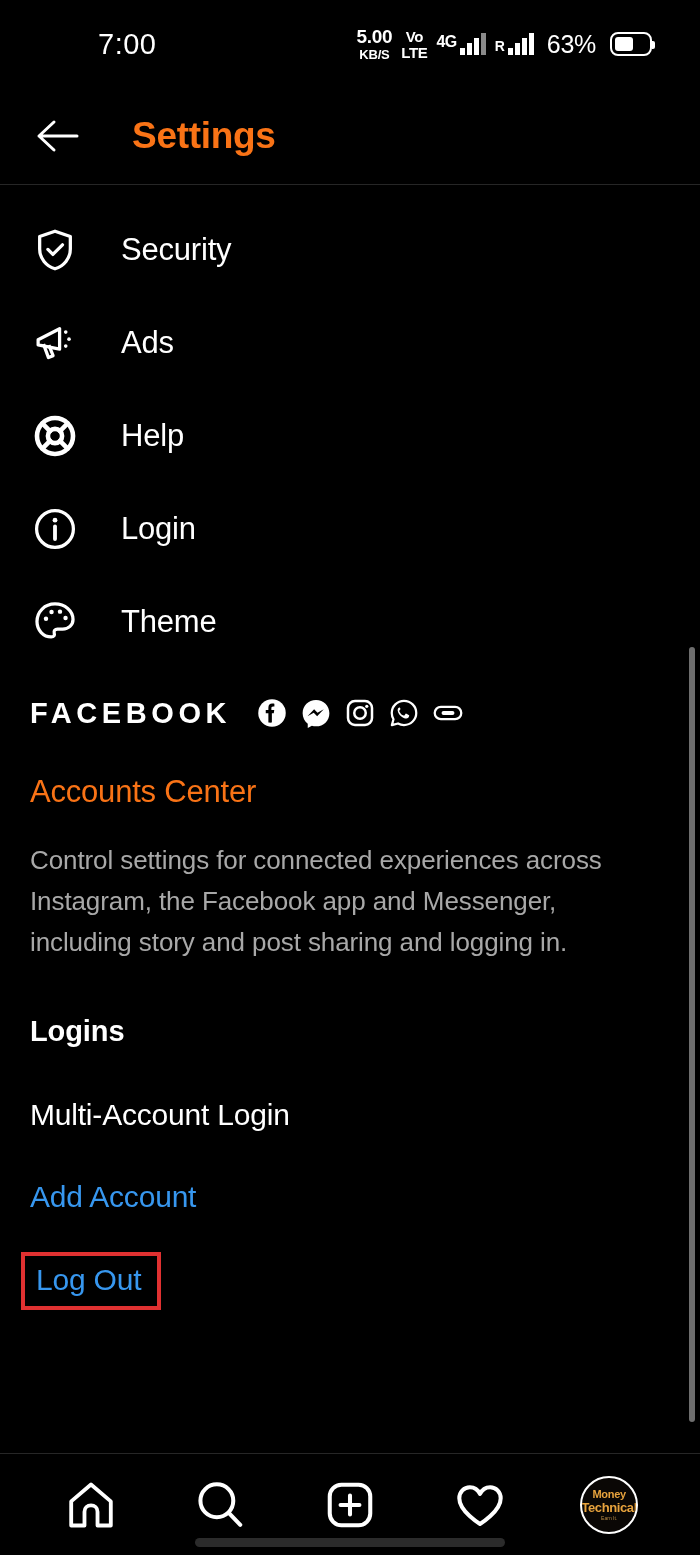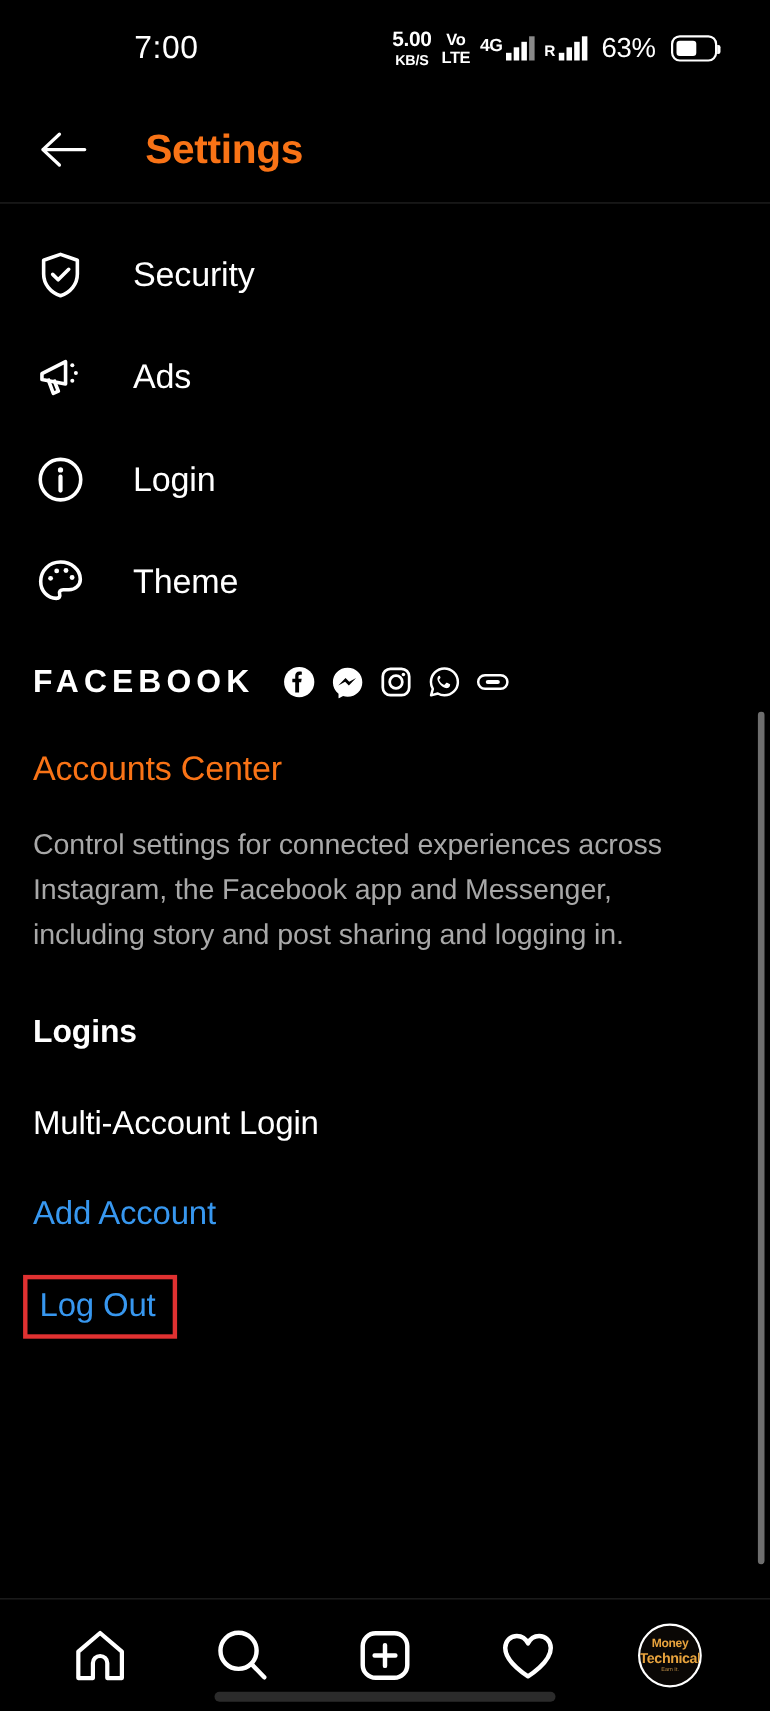--- a/index.html
+++ b/index.html
@@ -29,21 +29,20 @@
 
   
   .status-bar {
     height: 88px;
     flex: 0 0 88px;
     display: flex;
     align-items: center;
     justify-content: space-between;
     padding: 0 30px 0 0;
     position: relative;
-    margin-left: 24px;
   }
   .status-time {
     font-size: 29px;
     font-weight: 400;
     letter-spacing: 0.5px;
     color: #ffffff;
     margin-left: 98px;
   }
   .status-right {
     display: flex;
@@ -365,20 +364,30 @@
           <path d="M6.0 12.6 L8.6 19.6 L11.0 18.6 L8.8 13.1" fill="none" stroke="#ffffff" stroke-width="1.7" stroke-linejoin="round"></path>
           <circle cx="17.6" cy="6.3" r="0.95" fill="#ffffff"></circle>
           <circle cx="19.3" cy="10.0" r="0.95" fill="#ffffff"></circle>
           <circle cx="17.6" cy="13.6" r="0.95" fill="#ffffff"></circle>
         </svg>
       </span>
       <span class="menu-label">Ads</span>
     </div>
 
 
+    <div class="menu-item">
+      <span class="menu-icon">
+        <svg width="46" height="46" viewBox="0 0 24 24">
+          <circle cx="12" cy="12" r="9.4" fill="none" stroke="#ffffff" stroke-width="2.4"></circle>
+          <circle cx="12" cy="12" r="3.7" fill="none" stroke="#ffffff" stroke-width="2.4"></circle>
+          <path d="M5.4 5.4 L9.4 9.4 M18.6 5.4 L14.6 9.4 M5.4 18.6 L9.4 14.6 M18.6 18.6 L14.6 14.6" stroke="#ffffff" stroke-width="2.4" stroke-linecap="round"></path>
+        </svg>
+      </span>
+      <span class="menu-label">Help</span>
+    </div>
 
     <div class="menu-item">
       <span class="menu-icon">
         <svg width="46" height="46" viewBox="0 0 24 24">
           <circle cx="12" cy="12" r="9.6" fill="none" stroke="#ffffff" stroke-width="1.7"></circle>
           <circle cx="12" cy="7.4" r="1.25" fill="#ffffff"></circle>
           <path d="M12 10.6 L12 17.2" stroke="#ffffff" stroke-width="2.0" stroke-linecap="round"></path>
         </svg>
       </span>
       <span class="menu-label">Login</span>

